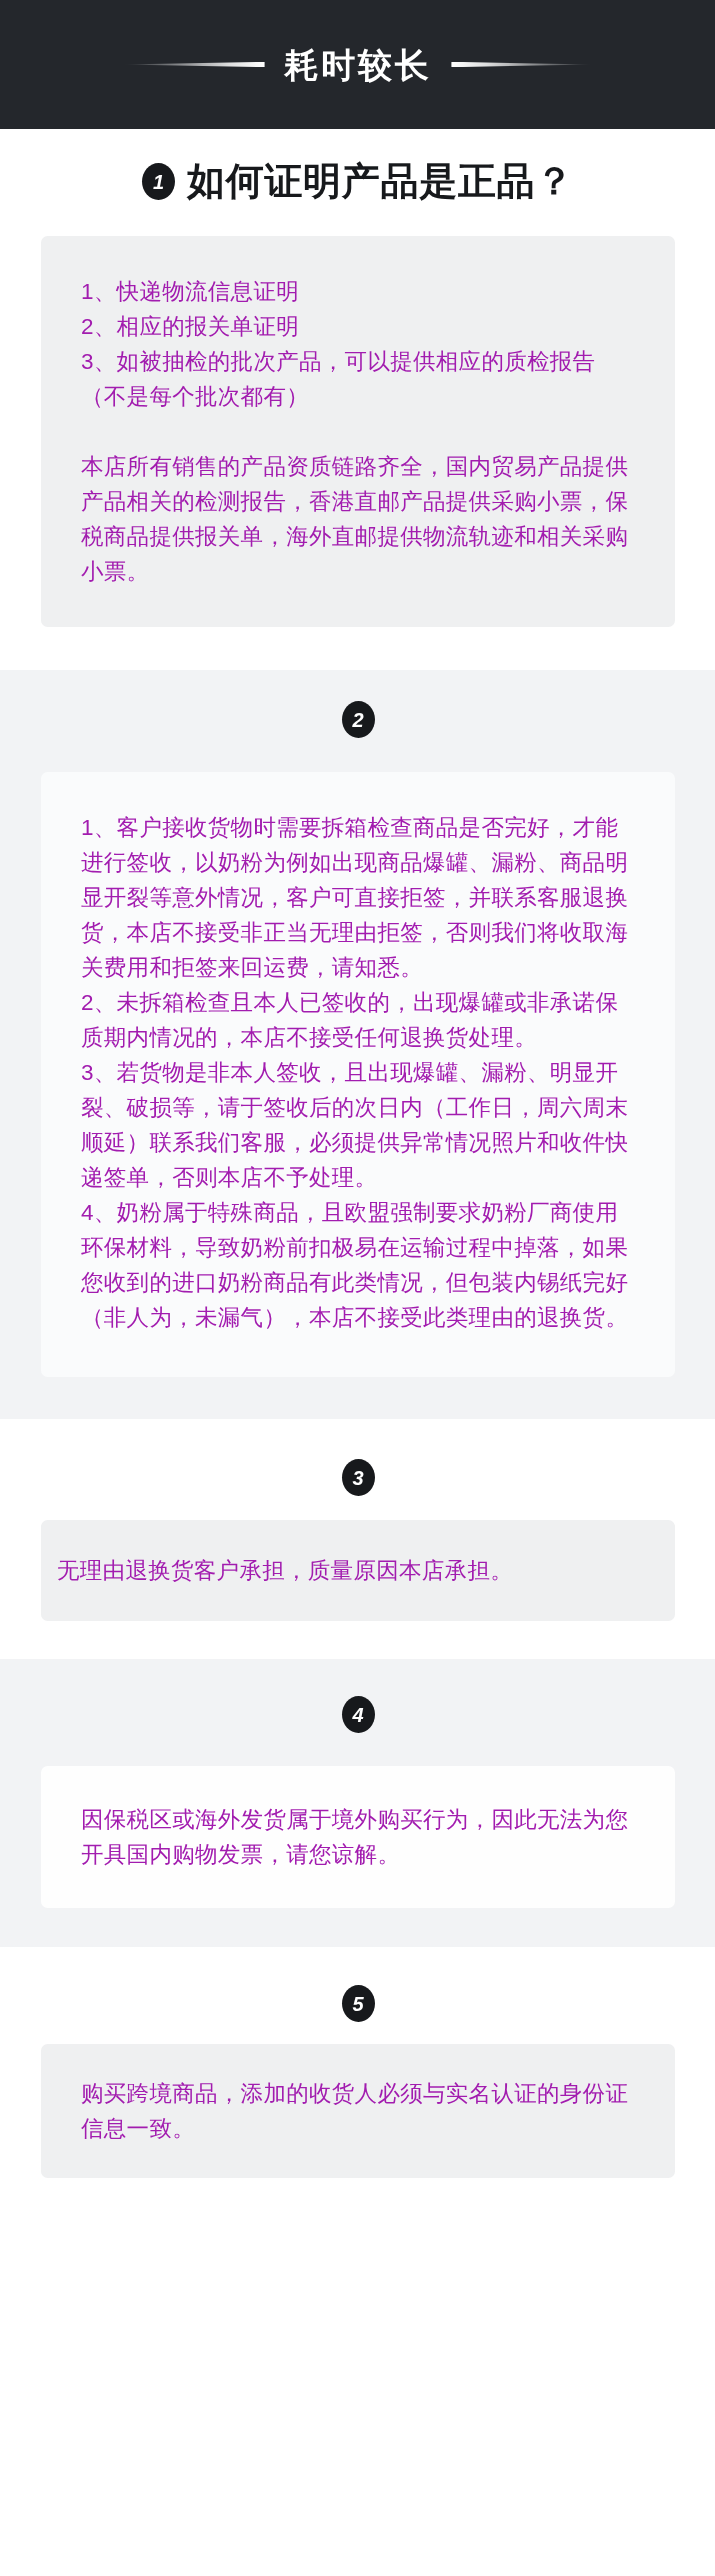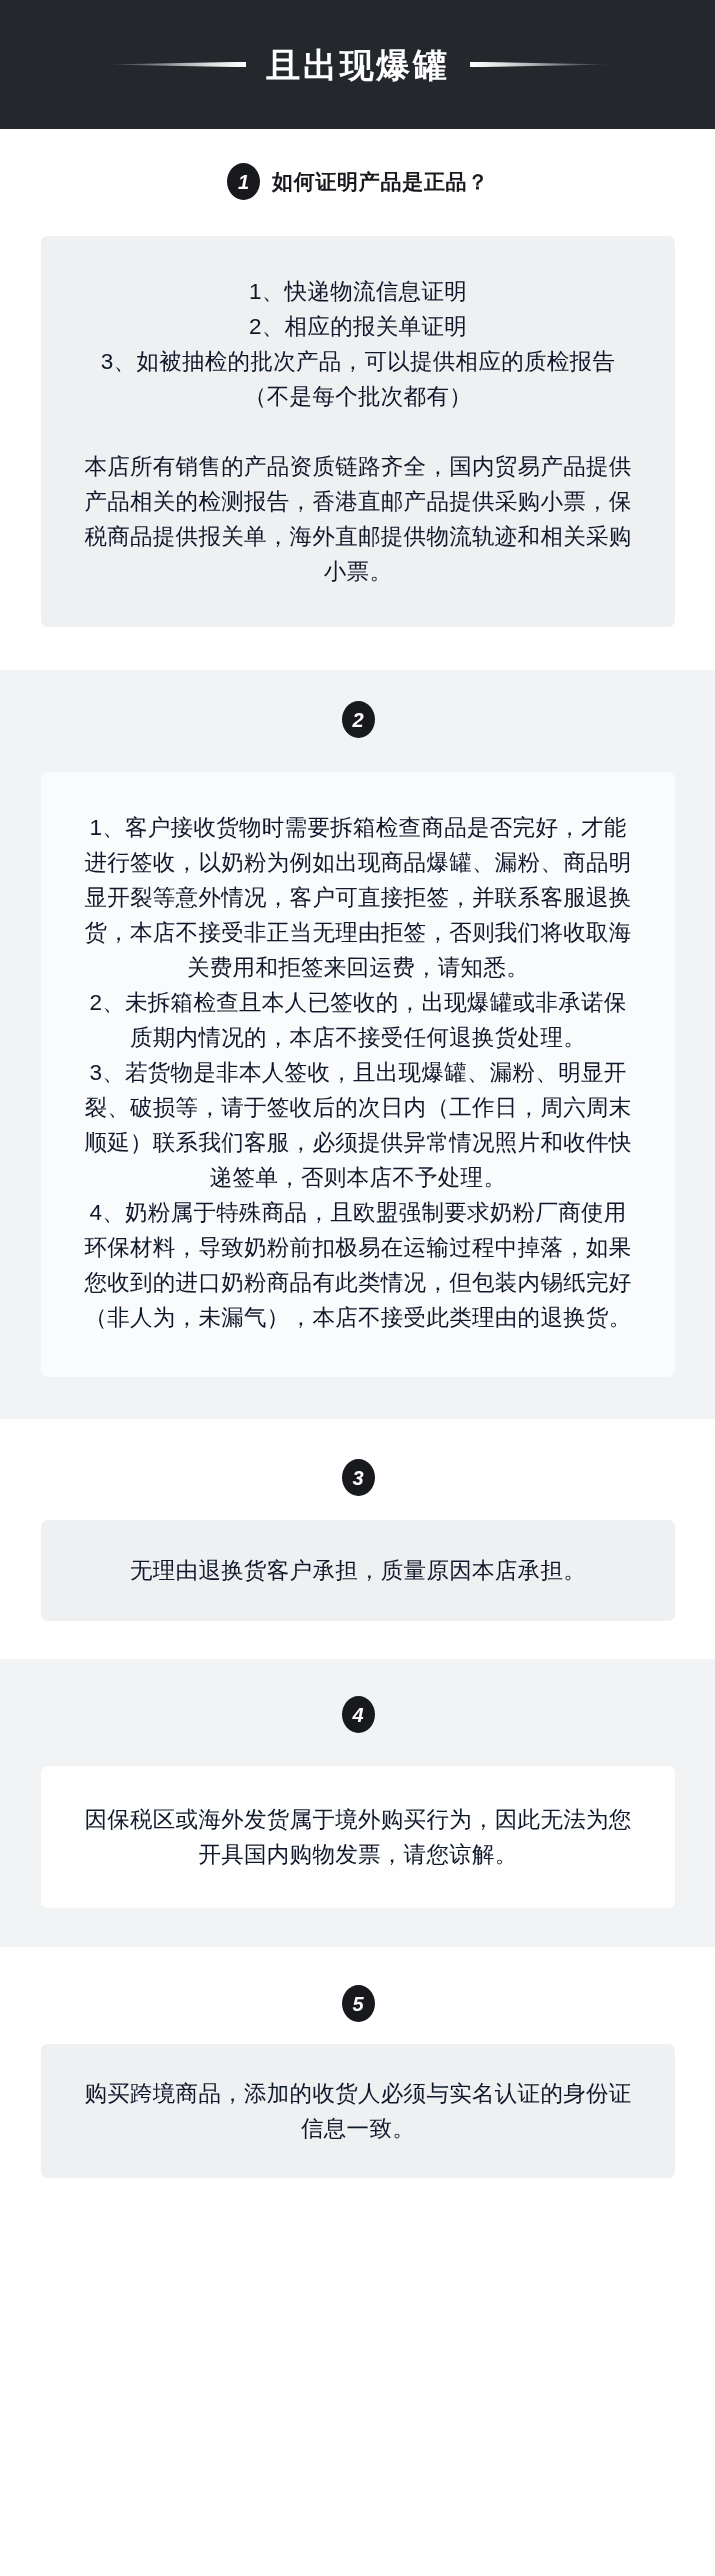--- a/index.html
+++ b/index.html
@@ -33,29 +33,29 @@
     display:flex; align-items:center; justify-content:center; gap:12px;
     height:37px;
   }
   .badge {
     width:33px; height:37px; border-radius:50%; background:#17191c;
     color:#ffffff; font-weight:900; font-style:italic; font-size:20px;
     display:flex; align-items:center; justify-content:center; flex:0 0 auto;
     line-height:1;
   }
   .sec-title {
-    font-size:21px; font-weight:900; color:#17191c; letter-spacing:0.7px;
+    font-size:38px; font-weight:900; color:#17191c; letter-spacing:0.7px;
     line-height:37px; white-space:nowrap;
   }
 
   
   .box { margin-left:41px; margin-right:41px; border-radius:6.6px; box-sizing:border-box; }
   .box p {
-    margin:0; font-size:22.5px; line-height:35px; color:#0f172a;
-    letter-spacing:0.3px; white-space:pre-line; text-align:center;
+    margin:0; font-size:22.5px; line-height:35px; color:#a21caf;
+    letter-spacing:0.3px; white-space:pre-line; text-align:left;
   }
   .box p + p { margin-top:35px; }
   .box p:empty { display:none; }
 
   
   .s1 .title-row { margin-top:34px; }
   .s1 .box { margin-top:36px; background:#eff0f1; padding:38px 40px; }
 
   .s2 { margin-top:43px; background:#f2f3f5; padding:31px 0 42px; }
   .s2 .box { margin-top:34px; background:#fafbfc; padding:38px 40px 42px; }
@@ -69,21 +69,21 @@
   .s5 .title-row { margin-top:38px; }
   .s5 .box { margin-top:22px; background:#eff0f1; padding:32px 40px; }
 </style>
 </head>
 <body>
 
 <div class="page">
 
   <div class="banner">
     <div class="hline hline-left"></div>
-    <div class="banner-title">且出现爆罐</div>
+    <div class="banner-title">耗时较长</div>
     <div class="hline hline-right"></div>
   </div>
 
   <div class="sec s1">
     <div class="title-row">
       <div class="badge">1</div>
       <div class="sec-title">如何证明产品是正品？</div>
     </div>
     <div class="box">
       <p>1、快递物流信息证明

